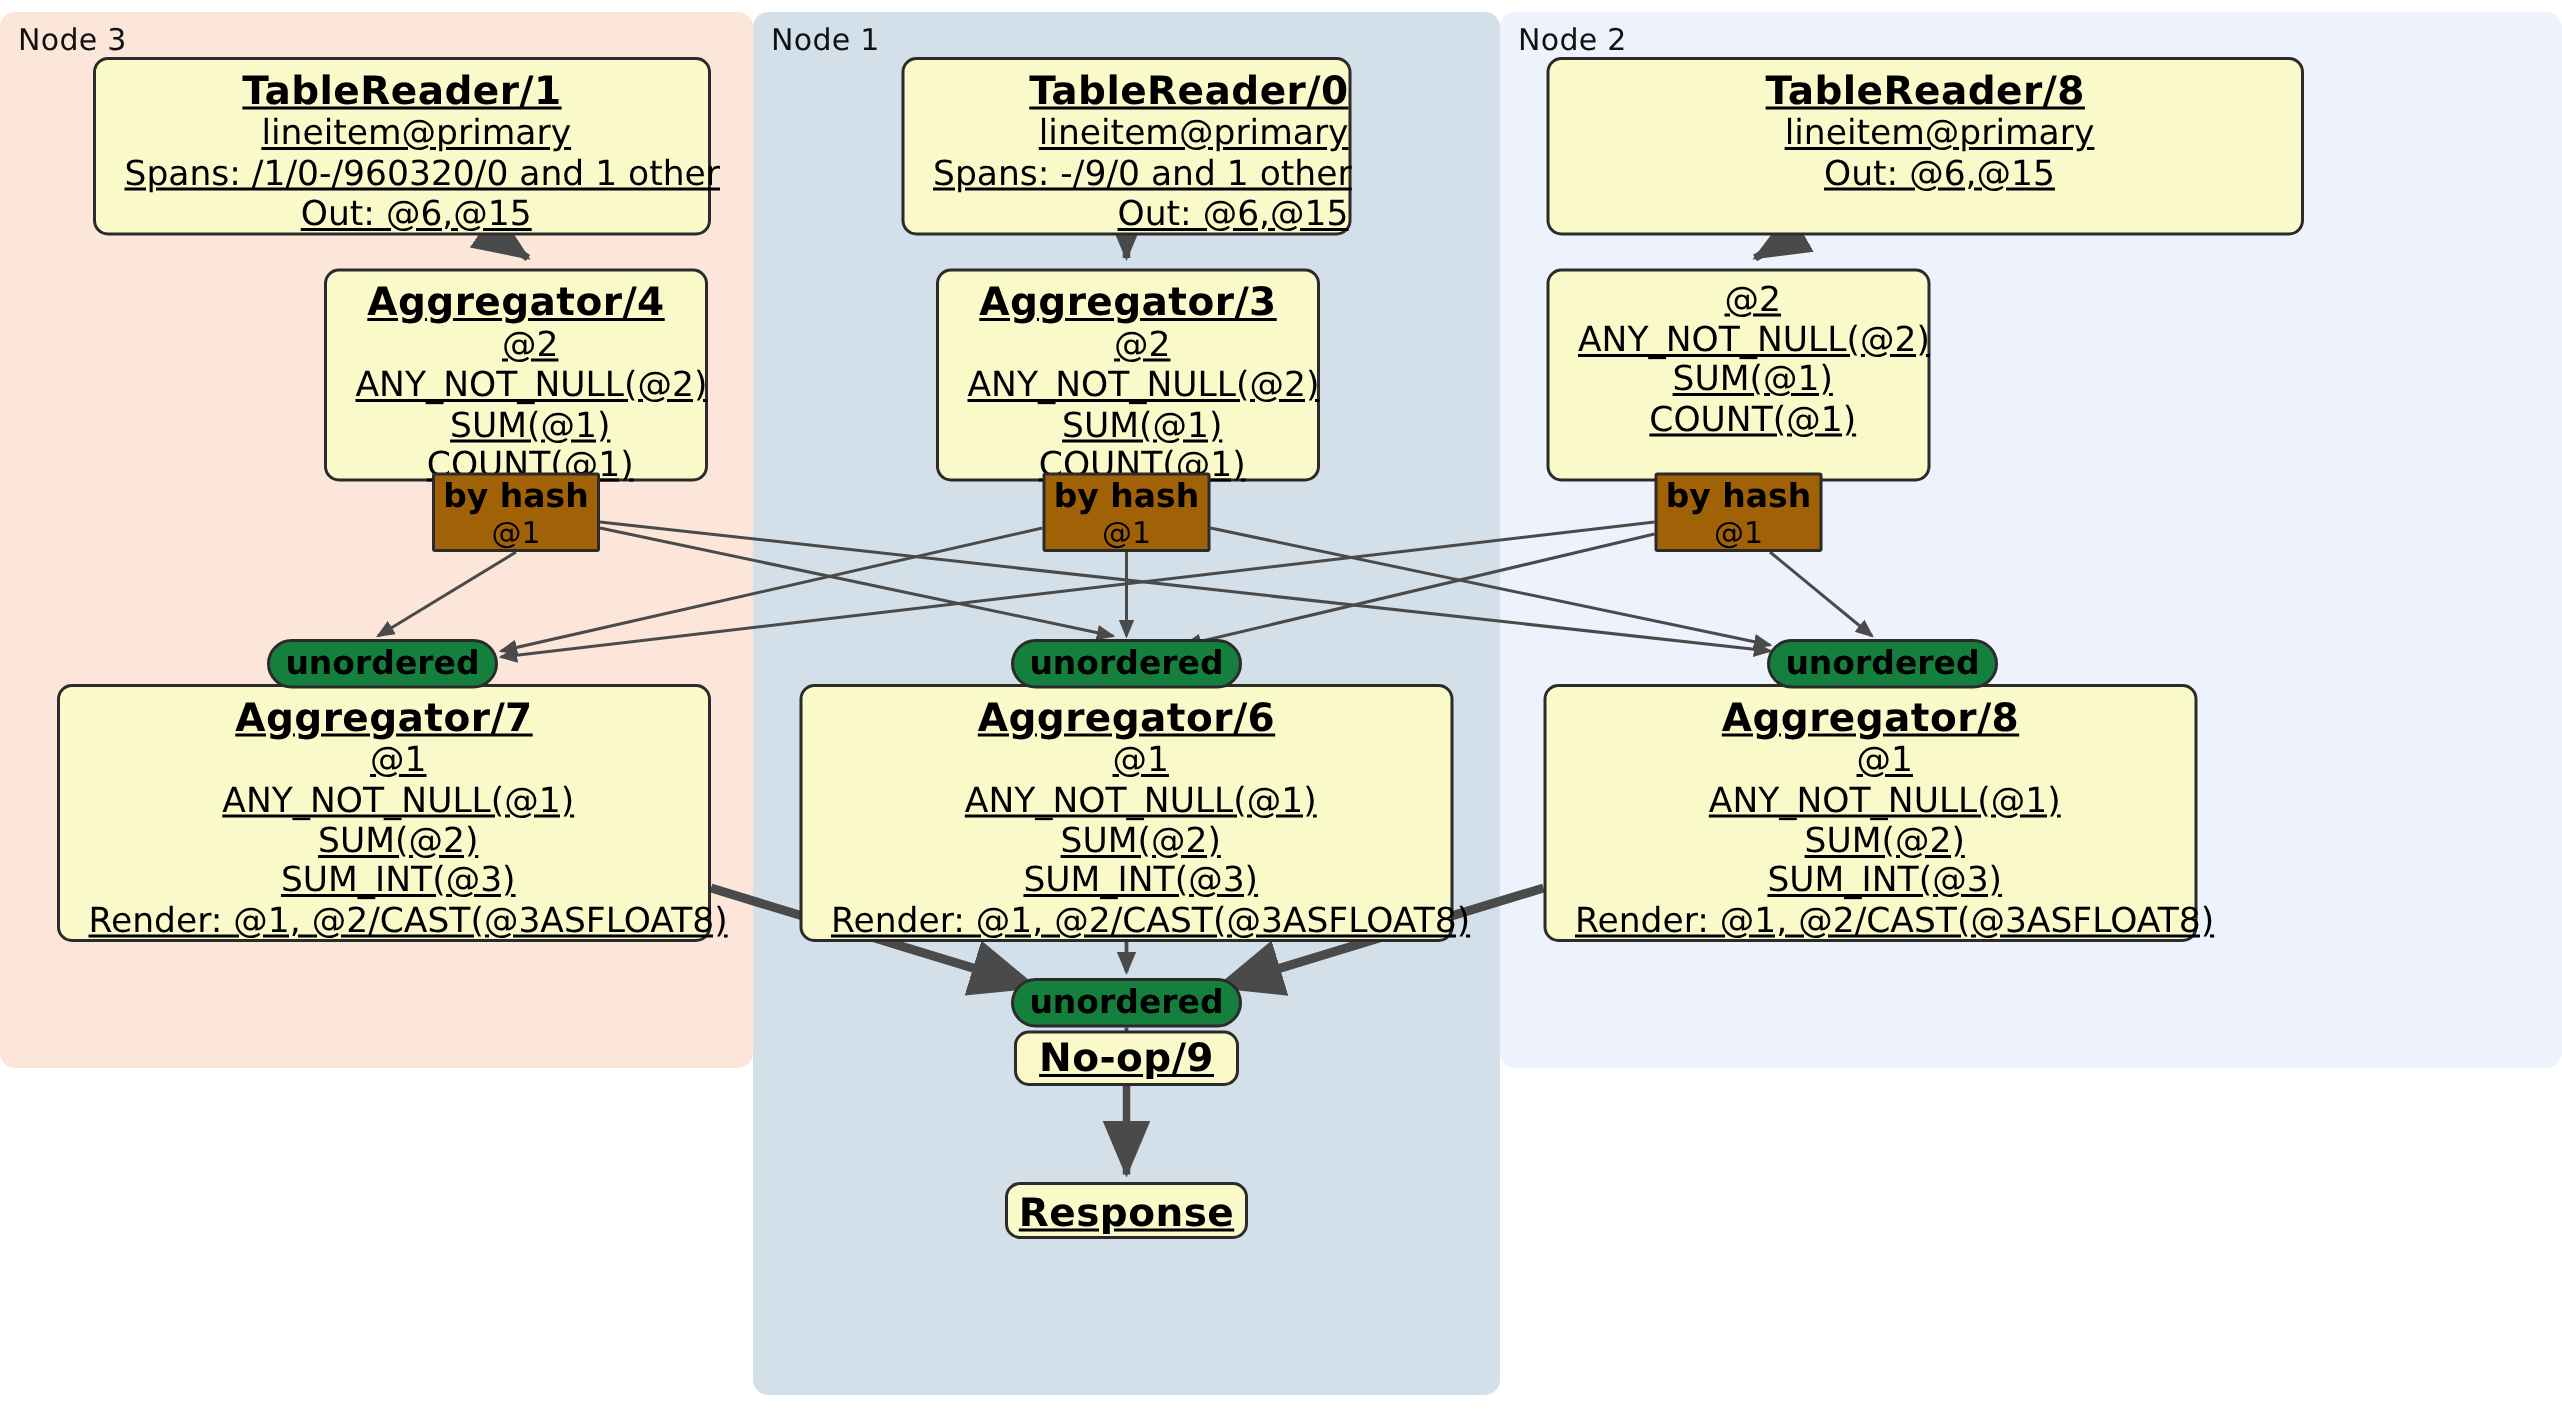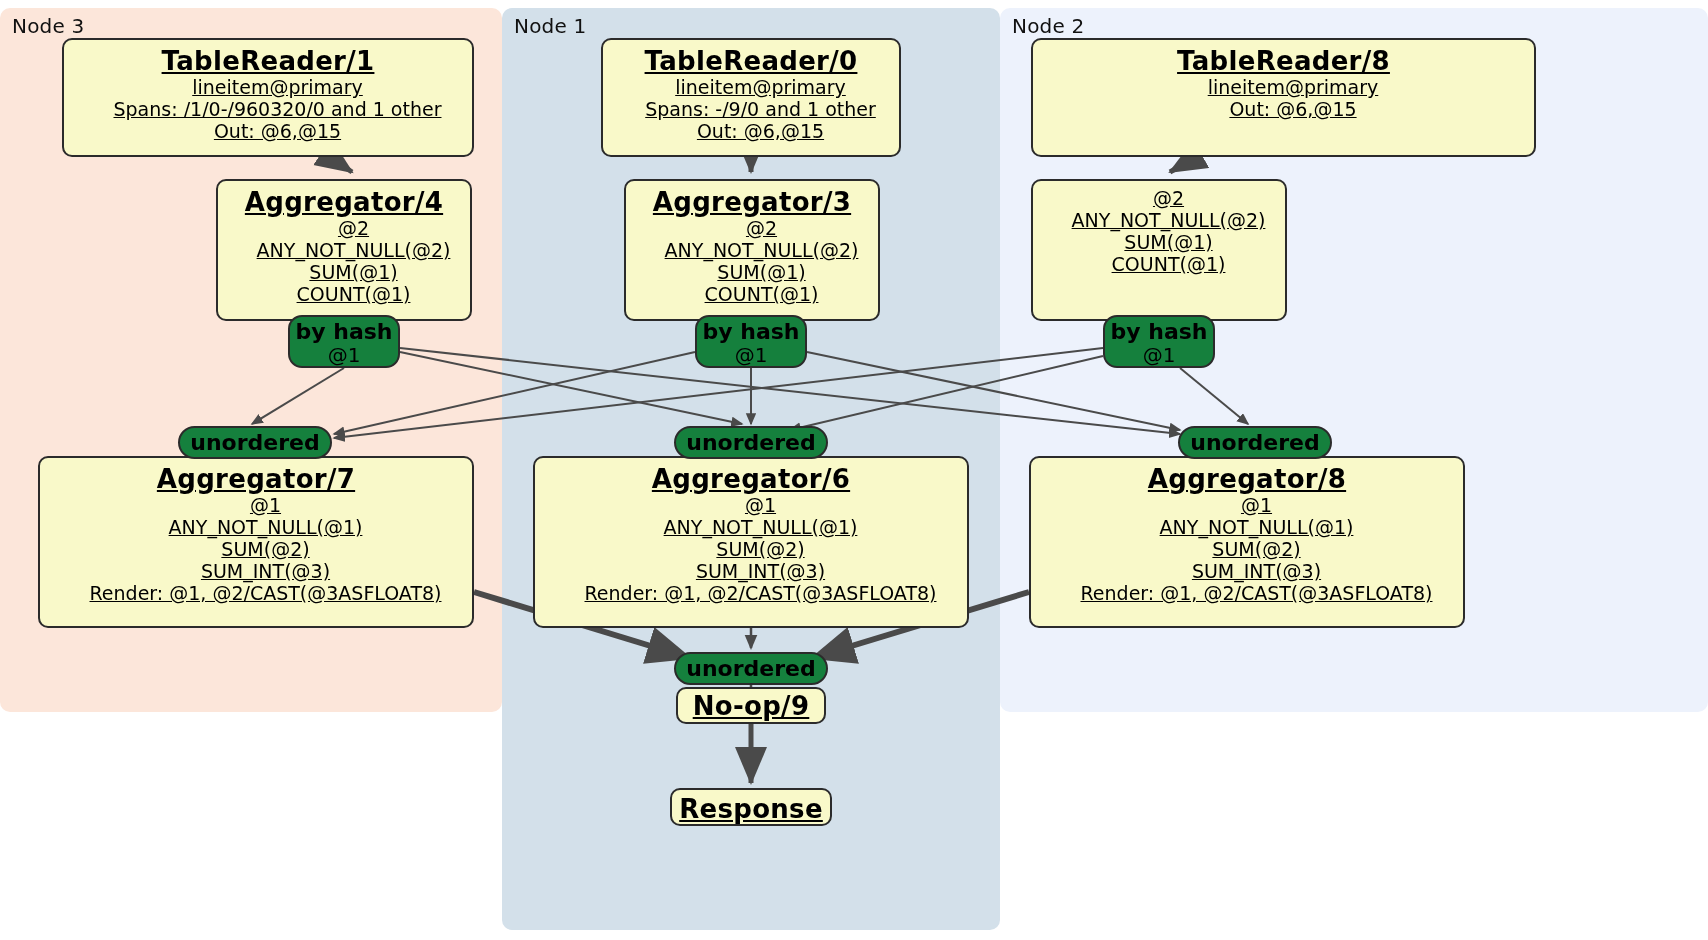--- a/index.html
+++ b/index.html
@@ -12,25 +12,25 @@
   .node-label{position:absolute;font-size:20px;color:#111;letter-spacing:0.2px;}
 
   svg.edges{position:absolute;left:0;top:0;width:1708px;height:940px;
             pointer-events:none;}
 
   .pbox{position:absolute;box-sizing:border-box;background:#F9F9C9;
         border:2.5px solid #2b2b2b;border-radius:10px;
         text-align:center;color:#000;text-decoration:underline;}
   .pbox .ttl{font-size:26px;font-weight:bold;line-height:1.16;
              letter-spacing:0.3px;}
-  .pbox .ln{font-size:19px;line-height:1.16;white-space:nowrap;padding-left:19px;}
+  .pbox .ln{font-size:23px;line-height:1.16;white-space:nowrap;padding-left:19px;}
 
   .badge{position:absolute;box-sizing:border-box;text-align:center;
          border:2.5px solid #2b2b2b;color:#000;}
-  .badge-hash{background:#15803d;border-radius:14px;padding-top:3px;}
+  .badge-hash{background:#a16207;border-radius:2px;padding-top:3px;}
   .badge-hash .bt{font-size:22px;font-weight:bold;line-height:1.1;}
   .badge-hash .bs{font-size:20px;line-height:1.1;}
   .badge-unordered{background:#15803d;border-radius:18px;
                    display:flex;align-items:center;justify-content:center;}
   .badge-unordered .bt{font-size:22px;font-weight:bold;}
 </style>
 </head>
 <body>
 
 <div id="stage">
@@ -85,21 +85,21 @@
     </g>
   </svg>
 
   <div id="boxes">
       <div class="pbox" style="left: 62px; top: 38px; width: 412px; height: 119px; padding-top: 6px;">
         <div class="ttl">TableReader/1</div>
         <div class="ln">lineitem@primary</div>
         <div class="ln">Spans: /1/0-/960320/0 and 1 other</div>
         <div class="ln">Out: @6,@15</div>
       </div>
-      <div class="pbox" style="left: 601px; top: 38px; width: 300px; height: 119px; padding-top: 6px;">
+      <div class="pbox" style="left: 601px; top: 38px; width: 300px; height: 119px; padding-top: 6px; text-align: right;">
         <div class="ttl">TableReader/0</div>
         <div class="ln">lineitem@primary</div>
         <div class="ln">Spans: -/9/0 and 1 other</div>
         <div class="ln">Out: @6,@15</div>
       </div>
       <div class="pbox" style="left: 1031px; top: 38px; width: 505px; height: 119px; padding-top: 6px;">
         <div class="ttl">TableReader/8</div>
         <div class="ln">lineitem@primary</div>
         <div class="ln">Out: @6,@15</div>
       </div>

